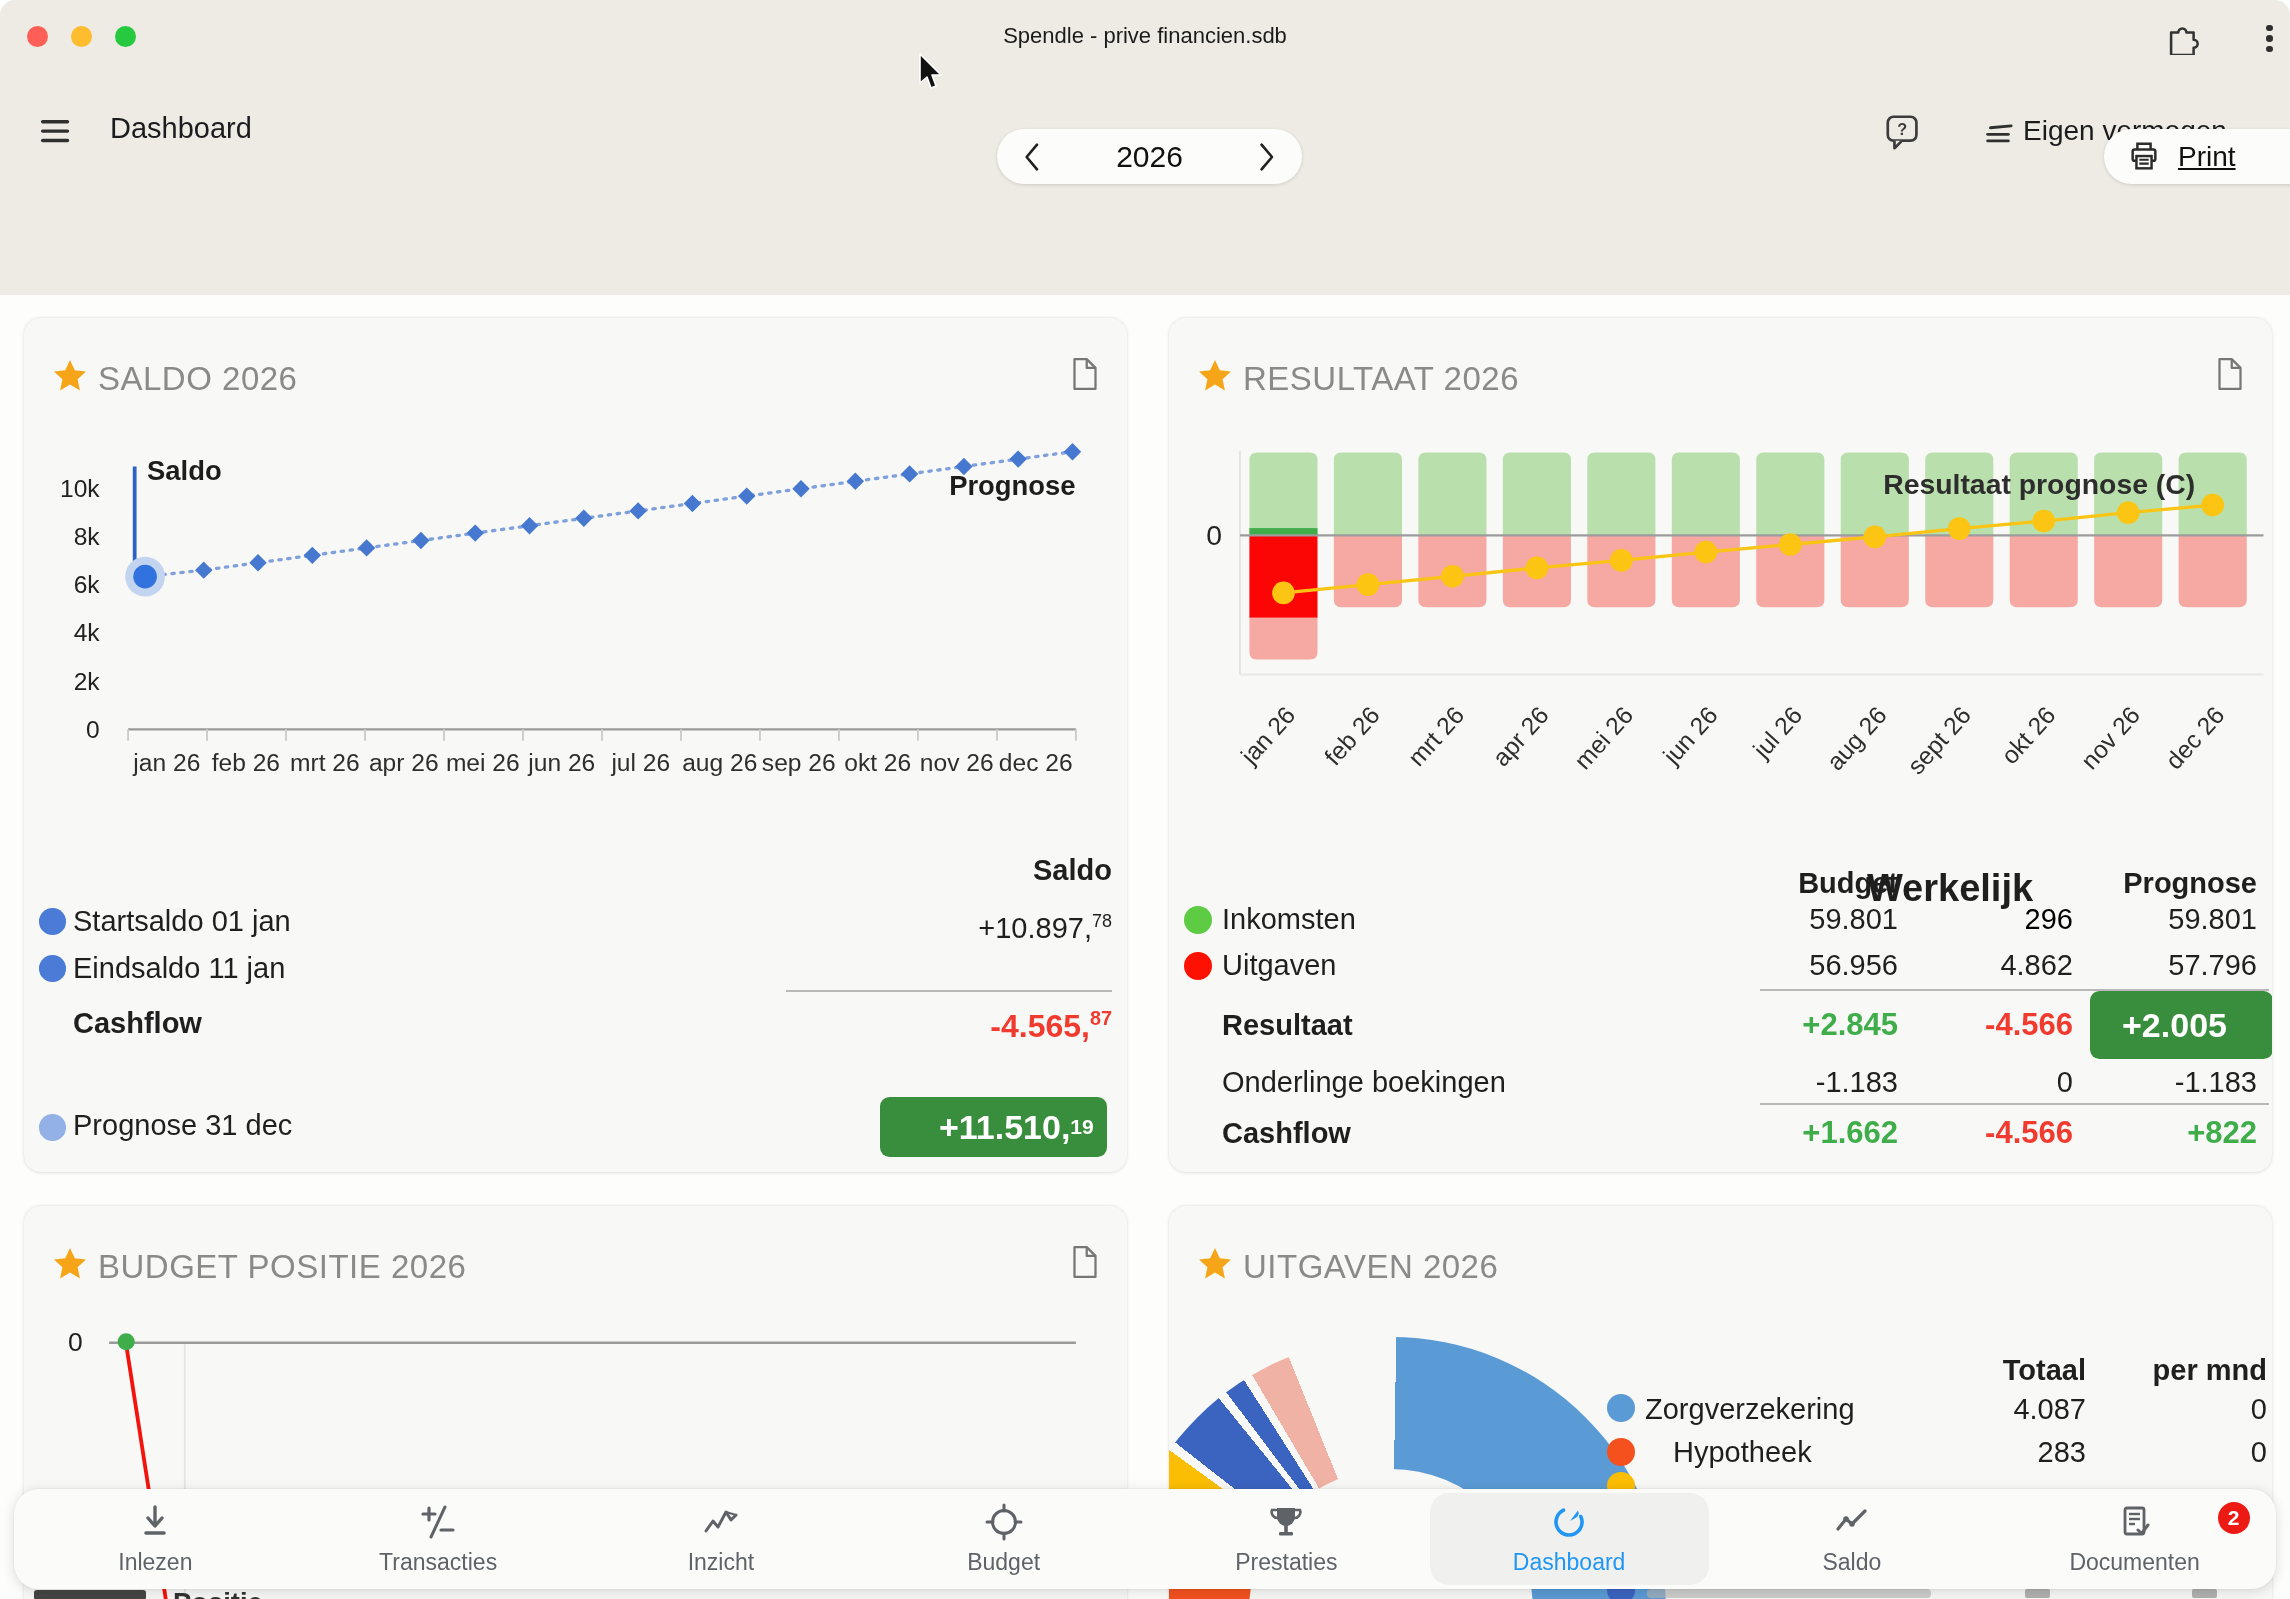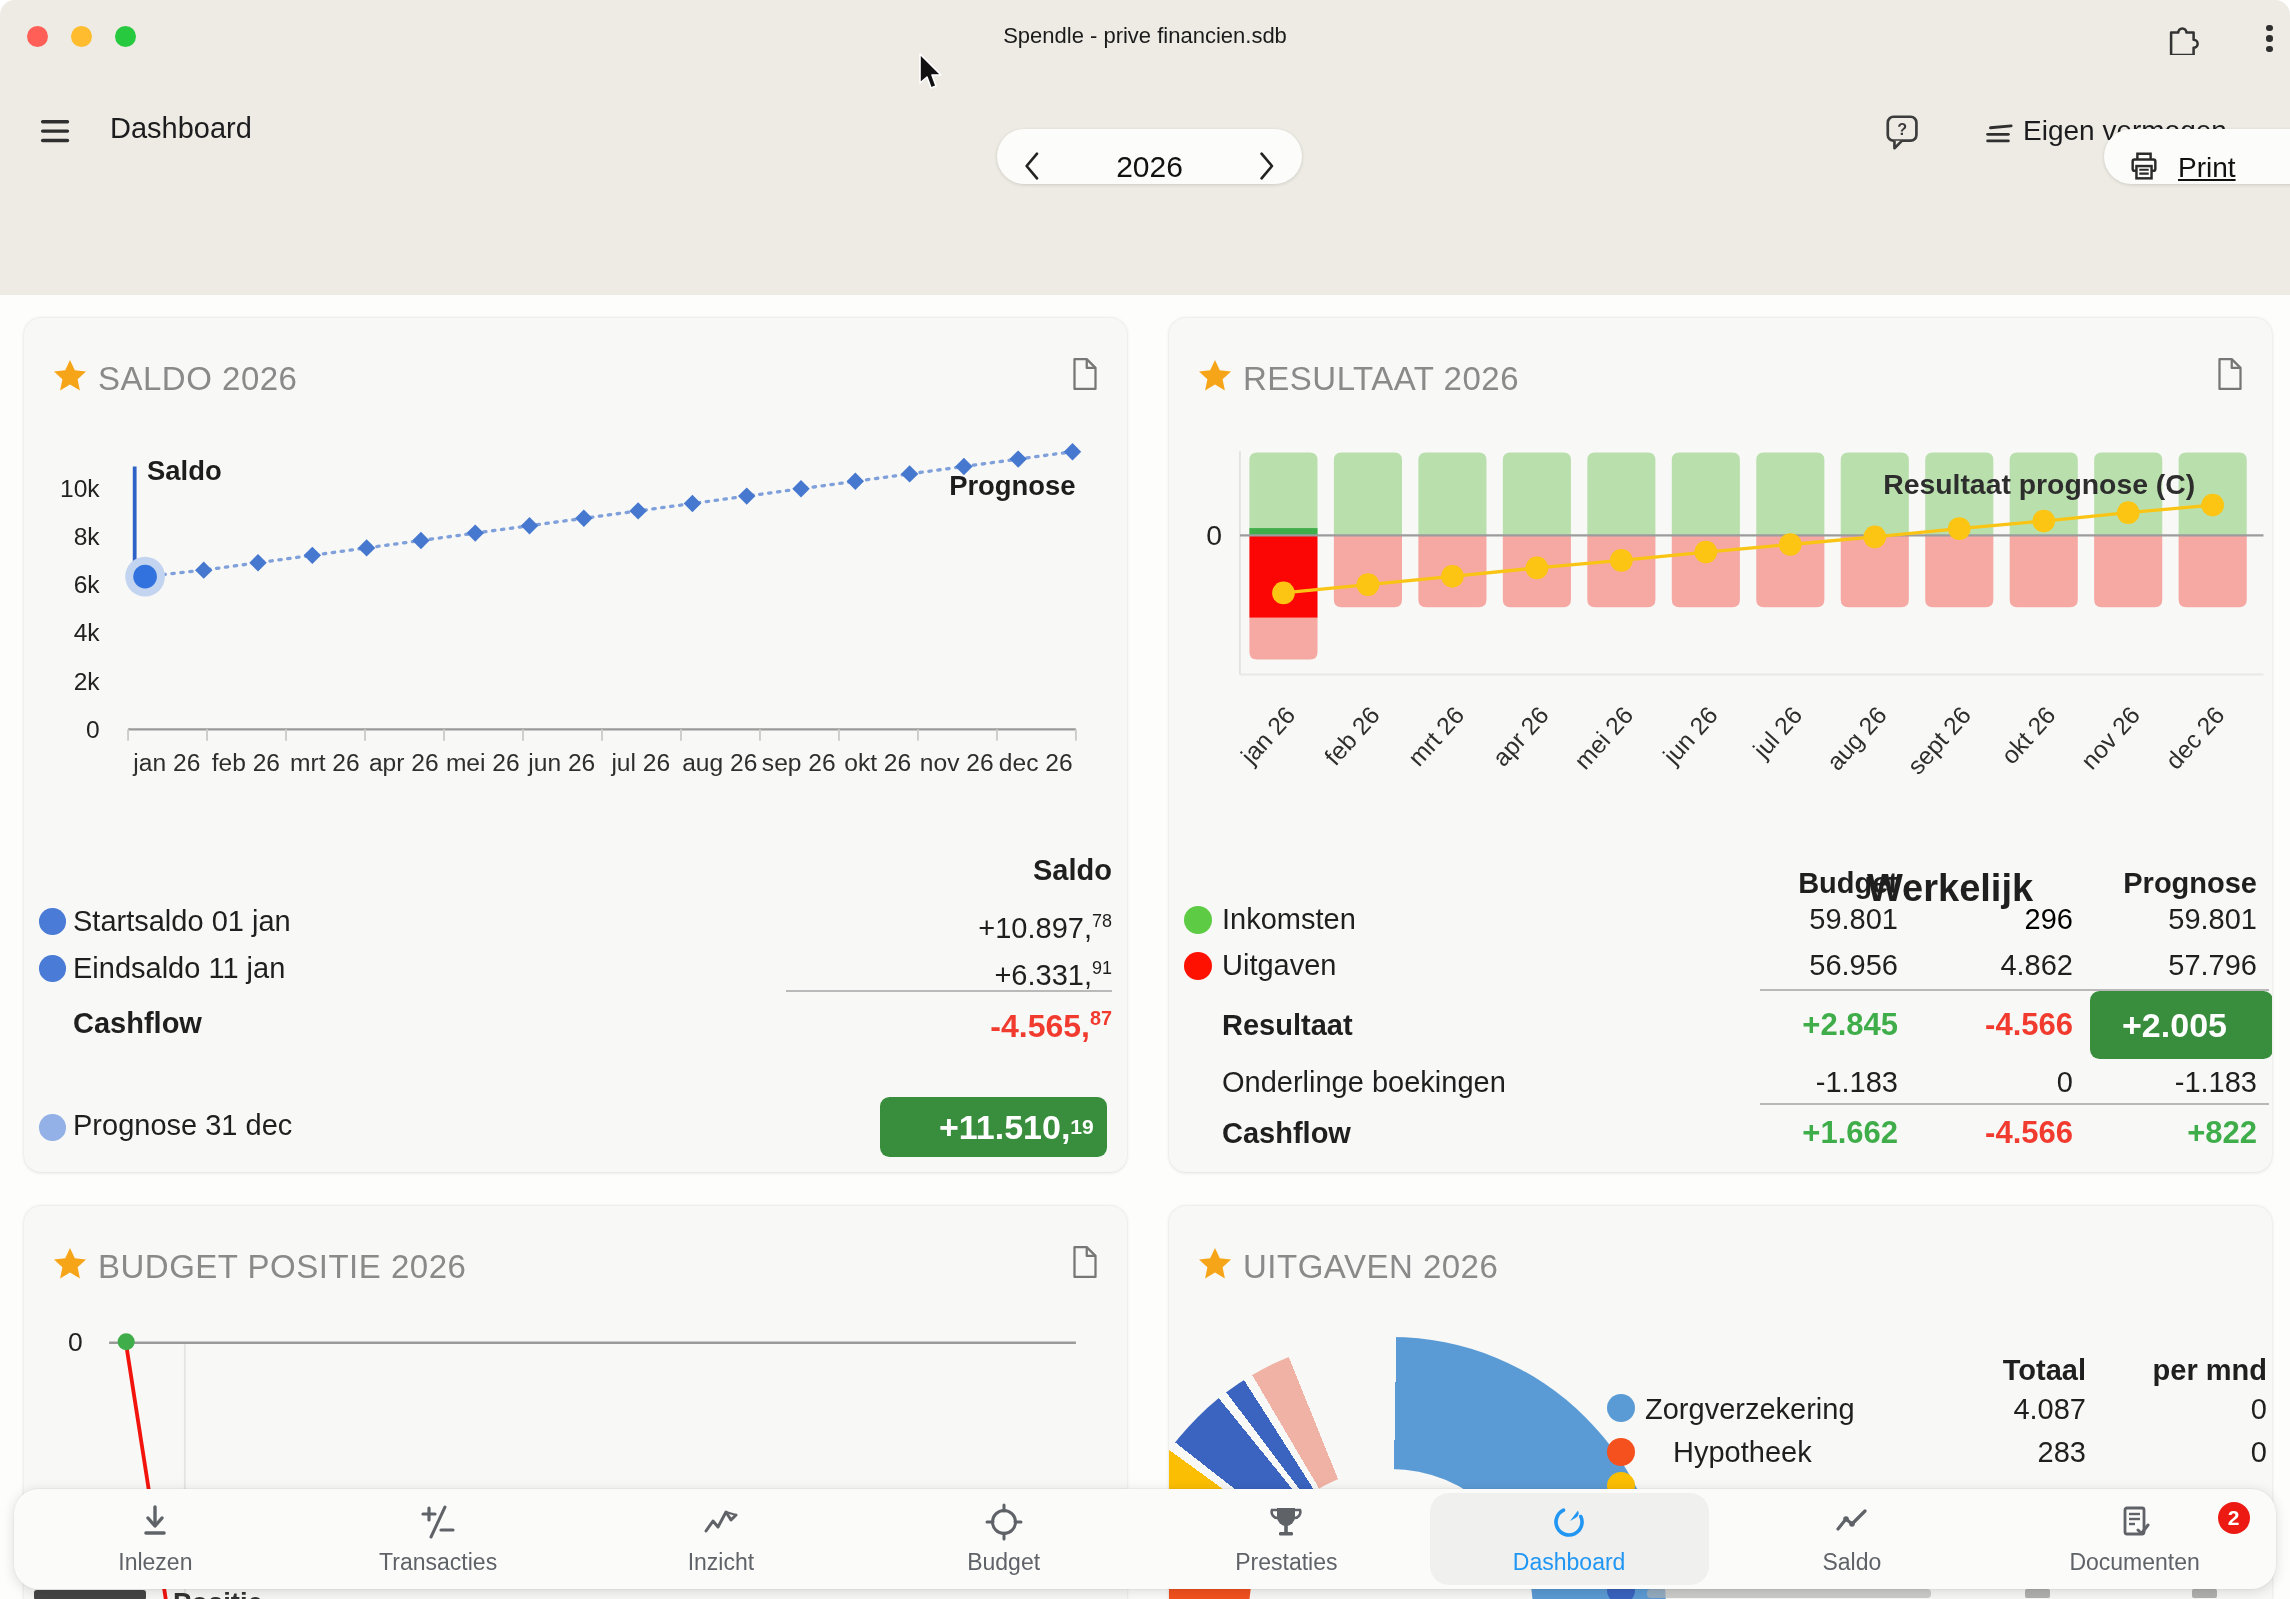--- a/index.html
+++ b/index.html
@@ -6,21 +6,21 @@
   body{width:2290px;height:1599px;overflow:hidden;background:#fff;font-family:"Liberation Sans",sans-serif;position:relative;}
   .window{position:absolute;inset:0;background:#fdfdfc;border-radius:15px 15px 0 0;overflow:hidden;}
   .topband{position:absolute;left:0;top:0;width:2290px;height:295px;background:#edebe3;}
   
   .tl{position:absolute;top:25.6px;width:21px;height:21px;border-radius:50%;}
   .win-title{position:absolute;top:23px;left:0;width:100%;text-align:center;font-size:22px;color:#1b1b1b;}
   .kebab-dot{width:6.6px;height:6.6px;border-radius:50%;background:#2f2f2f;margin:3.8px 0;}
   
   .hdr-title{position:absolute;left:110px;top:112px;font-size:29px;color:#1c1c1e;}
   .acct-label{position:absolute;left:2023px;top:115px;font-size:28px;color:#1c1c1e;}
-  .pill{position:absolute;background:#fcfcfa;box-shadow:0 0.9px 3.8px rgba(0,0,0,.14);display:flex;align-items:flex-end;}
+  .pill{position:absolute;background:#fcfcfa;box-shadow:0 0.9px 3.8px rgba(0,0,0,.14);display:flex;align-items:center;}
   .year-pill{left:997px;top:129px;width:305px;height:55px;border-radius:27.4px;justify-content:space-between;padding:0 23px;box-sizing:border-box;}
   .year-text{font-size:30px;color:#111;}
   .print-pill{left:2104px;top:129px;width:218px;height:55px;border-radius:27.4px 0 0 27.4px;padding-left:23px;}
   .print-label{font-size:28px;color:#111;margin-left:17px;text-decoration:underline;}
   
   .card{position:absolute;background:#f8f8f7;border-radius:17px;box-shadow:0 0.9px 3.8px rgba(0,0,0,.10),0 0 0 0.9px rgba(0,0,0,.02);overflow:hidden;}
   .card-title{position:absolute;left:74px;top:42px;font-size:33px;color:#8a8a8a;letter-spacing:0.5px;}
   .star{position:absolute;left:28px;top:40px;}
   .page-ic{position:absolute;right:28px;top:38px;}
   .dot{position:absolute;border-radius:50%;}
@@ -161,21 +161,20 @@
         <circle cx="128" cy="152.53629500000002" r="21" fill="#c3d4f0"></circle>
         <circle cx="128" cy="152.53629500000002" r="12.5" fill="#3272de"></circle>
       </svg>
     <div id="saldo-table"></div>
   <div style="position: absolute; left: 662px; top: 536px; width: 426px; text-align: right; font-size: 29px; font-weight: bold; color: rgb(31, 31, 31);">Saldo</div>
       <div style="position: absolute; left: 15px; top: 590px; width: 26.5px; height: 26.5px; border-radius: 50%; background: rgb(74, 123, 214);"></div>
       <div style="position: absolute; left: 49px; top: 585px; font-size: 29px; color: rgb(31, 31, 31); height: 36px; line-height: 36px;">Startsaldo 01 jan</div>
       <div style="position: absolute; left: 662px; top: 585px; width: 426px; text-align: right; font-size: 29px; color: rgb(31, 31, 31); height: 36px; line-height: 36px;">+10.897,<sup>78</sup></div>
       <div style="position: absolute; left: 15px; top: 637px; width: 26.5px; height: 26.5px; border-radius: 50%; background: rgb(74, 123, 214);"></div>
       <div style="position: absolute; left: 49px; top: 632px; font-size: 29px; color: rgb(31, 31, 31); height: 36px; line-height: 36px;">Eindsaldo 11 jan</div>
-      <div style="position: absolute; left: 662px; top: 632px; width: 426px; text-align: right; font-size: 29px; color: rgb(31, 31, 31); height: 36px; line-height: 36px;">+6.331,<sup>91</sup></div>
       <div style="position: absolute; left: 762px; top: 672px; width: 326px; height: 1.9px; background: rgb(185, 185, 185);"></div>
       <div style="position: absolute; left: 49px; top: 689px; font-size: 29px; font-weight: bold; color: rgb(31, 31, 31);">Cashflow</div>
       <div style="position: absolute; left: 662px; top: 689px; width: 426px; text-align: right; font-size: 32px; font-weight: bold; color: rgb(242, 59, 47);">-4.565,<sup>87</sup></div>
       <div style="position: absolute; left: 15px; top: 796px; width: 26.5px; height: 26.5px; border-radius: 50%; background: rgb(147, 177, 230);"></div>
       <div style="position: absolute; left: 49px; top: 791px; font-size: 29px; color: rgb(31, 31, 31);">Prognose 31 dec</div>
       <div style="position: absolute; left: 856px; top: 779px; width: 227px; height: 60px; background: rgb(56, 142, 60); border-radius: 9.5px; color: rgb(255, 255, 255); font-weight: bold; font-size: 34px; display: flex; align-items: center; justify-content: flex-end; padding-right: 13.2px; box-sizing: border-box;">+11.510,<sup>19</sup></div>
     </div>
 
   <div class="card" id="card-resultaat" style="left:1169px;top:318px;width:1103px;height:854px">
     <svg class="star" width="36" height="36" viewBox="0 0 36 36">

